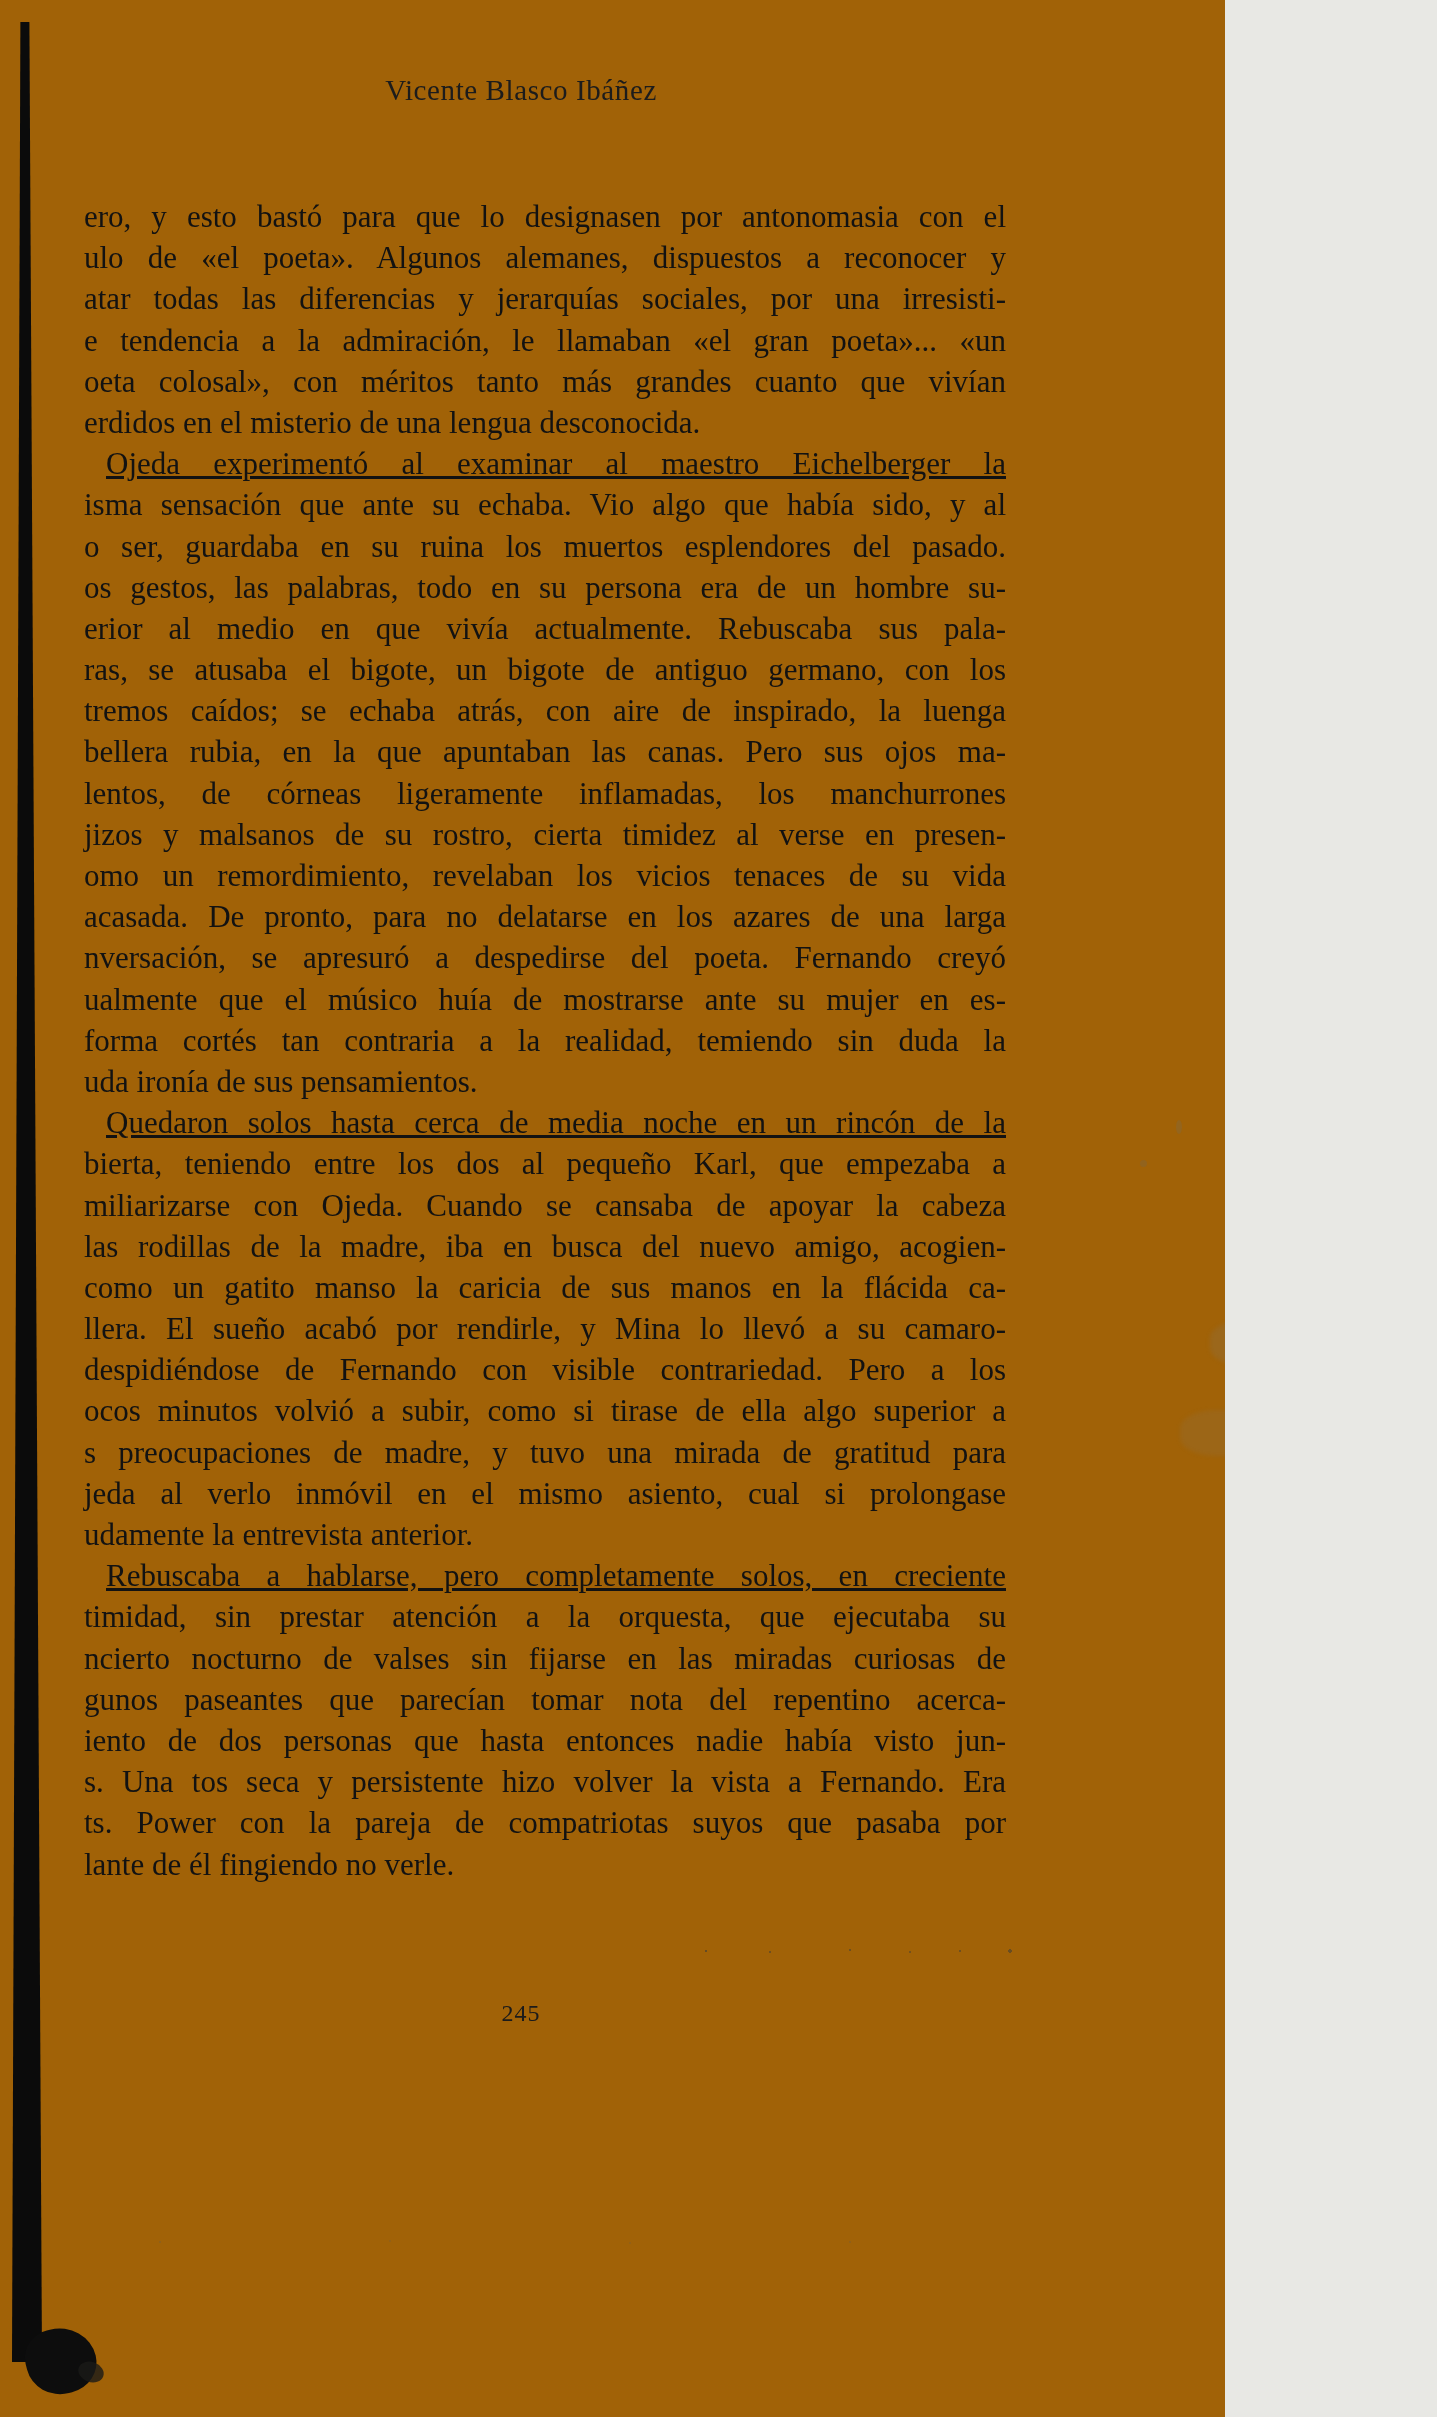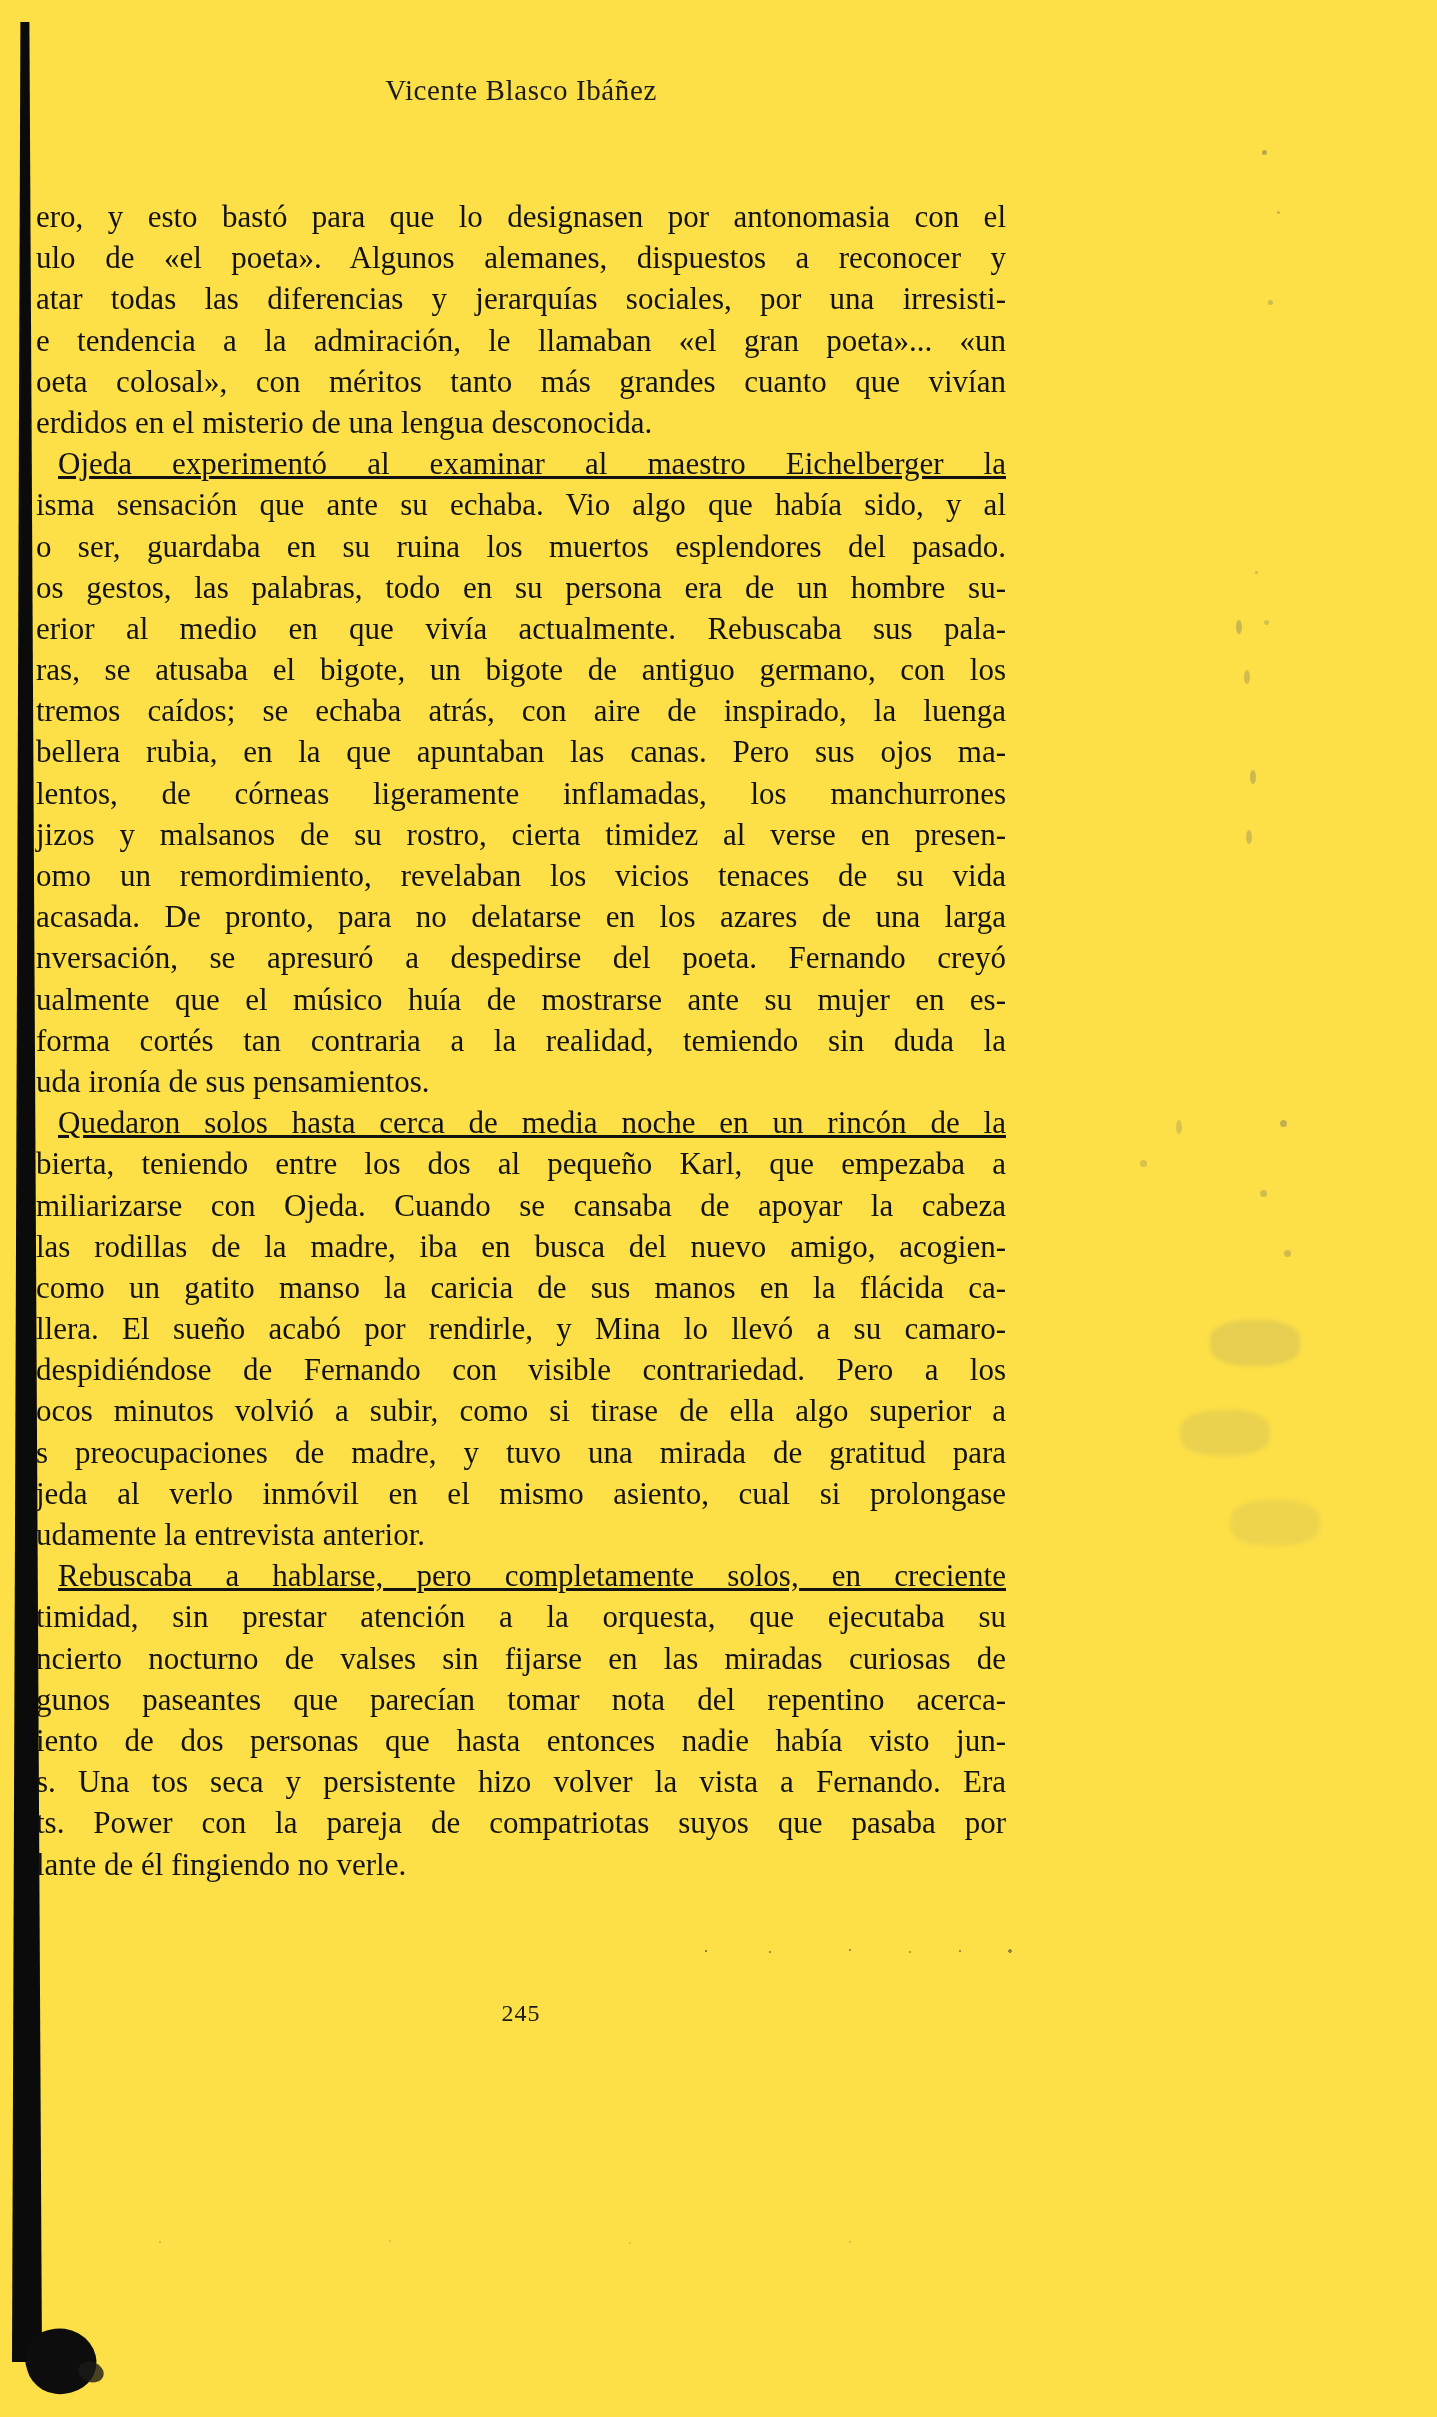--- a/index.html
+++ b/index.html
@@ -1,19 +1,19 @@
 <!DOCTYPE html>
 <html><head>
 <meta charset="utf-8">
 <style>
   html,body{margin:0;padding:0;background:#e8e8e4;}
   .scan{
     position:relative;
-    width:1437px;height:2417px;
-    background:#fde047;
+    width:1225px;height:2417px;
+    background:#a16207;
     overflow:hidden;
     font-family:"Liberation Serif","DejaVu Serif",serif;
     color:#141414;
   }
   
   .binding{
     position:absolute;left:12px;top:22px;width:30px;height:2340px;
     background:#0b0b0b;
     clip-path:polygon(28% 0%,58% 0%,100% 100%,0% 100%);
   }
@@ -34,21 +34,21 @@
   .body{
     position:absolute;top:196px;left:0;width:100%;
     font-size:31px;line-height:41.2px;color:#121212;
   }
   .line{
     text-align:justify;
     text-align-last:justify;
     white-space:nowrap;
     overflow:visible;
   }
-  .line{white-space:normal;height:41.2px;}
+  .line{white-space:normal;height:41.2px;margin-left:48px;}
   .line.indent{padding-left:22px;box-sizing:border-box;text-decoration:underline;}
   .line.end{text-align-last:left;}
   .pagenum{
     position:absolute;top:2000px;left:0;width:100%;
     text-align:center;font-size:24px;letter-spacing:1px;color:#1b1b1b;
   }
   
   .noise{position:absolute;border-radius:50%;pointer-events:none;}
   .n1{left:1262px;top:150px;width:5px;height:5px;background:rgba(100,100,92,.45);
       box-shadow:14px 60px 0 -1px rgba(100,100,92,.35), 6px 150px 0 0 rgba(100,100,92,.3),

